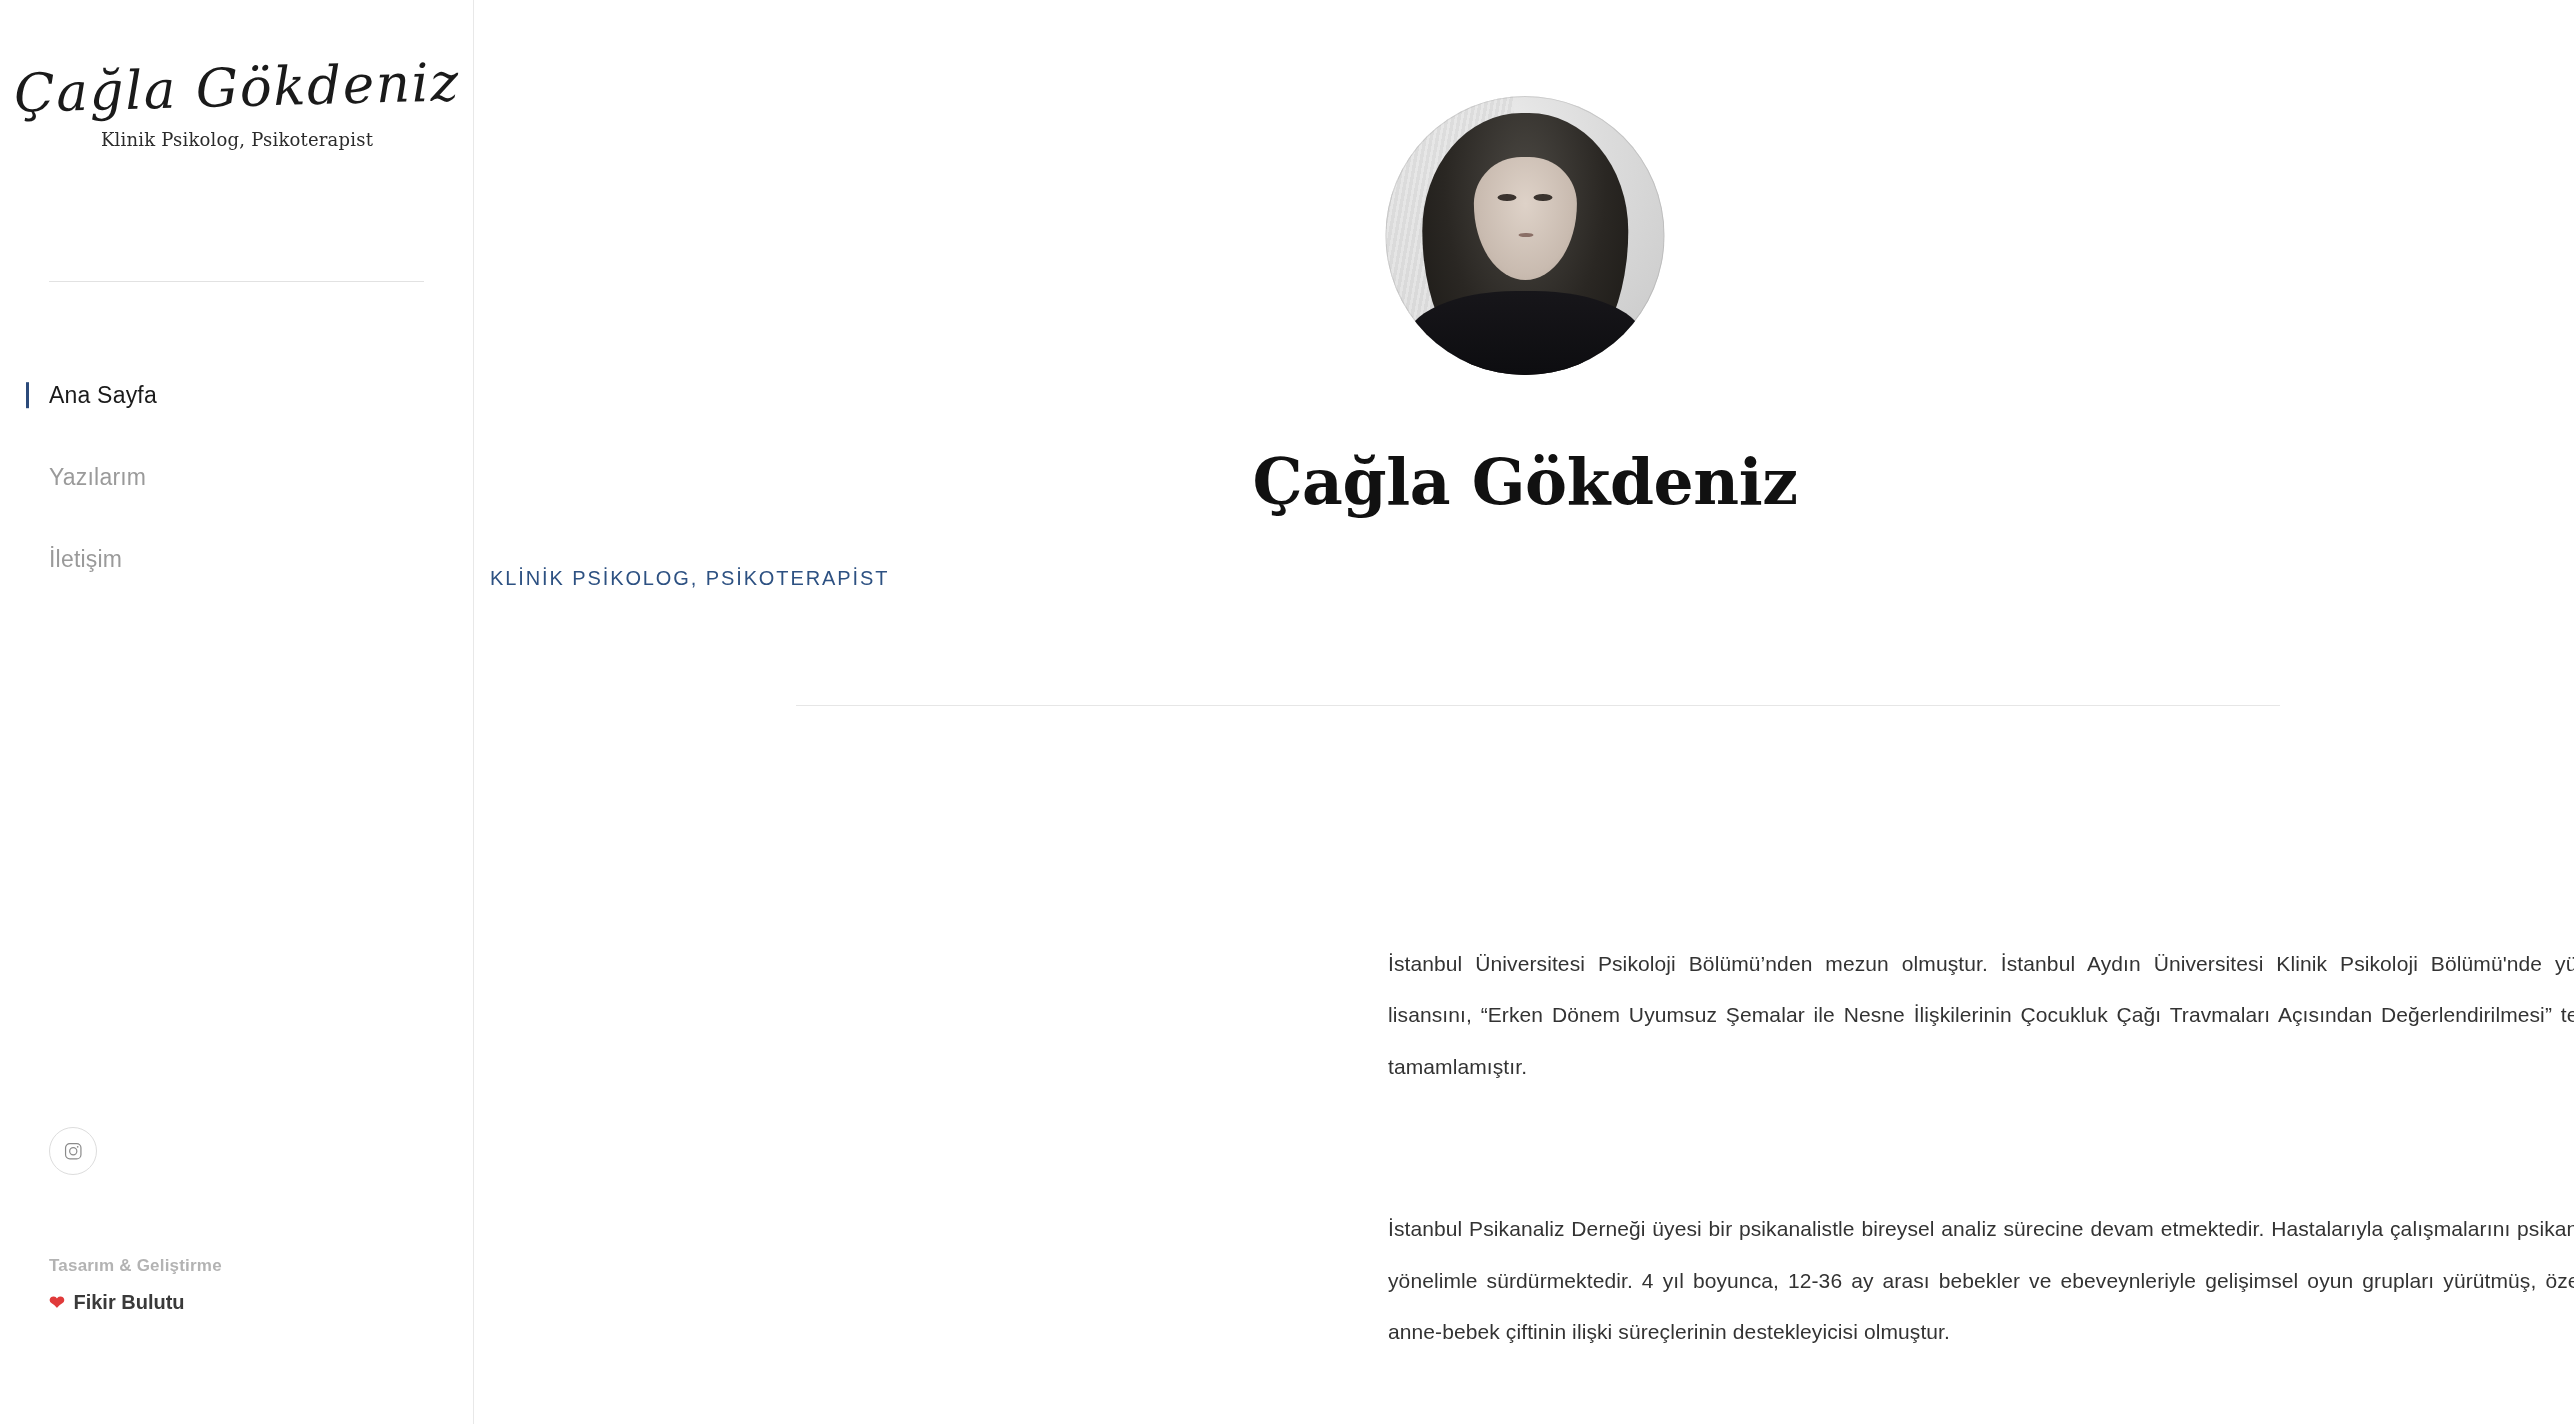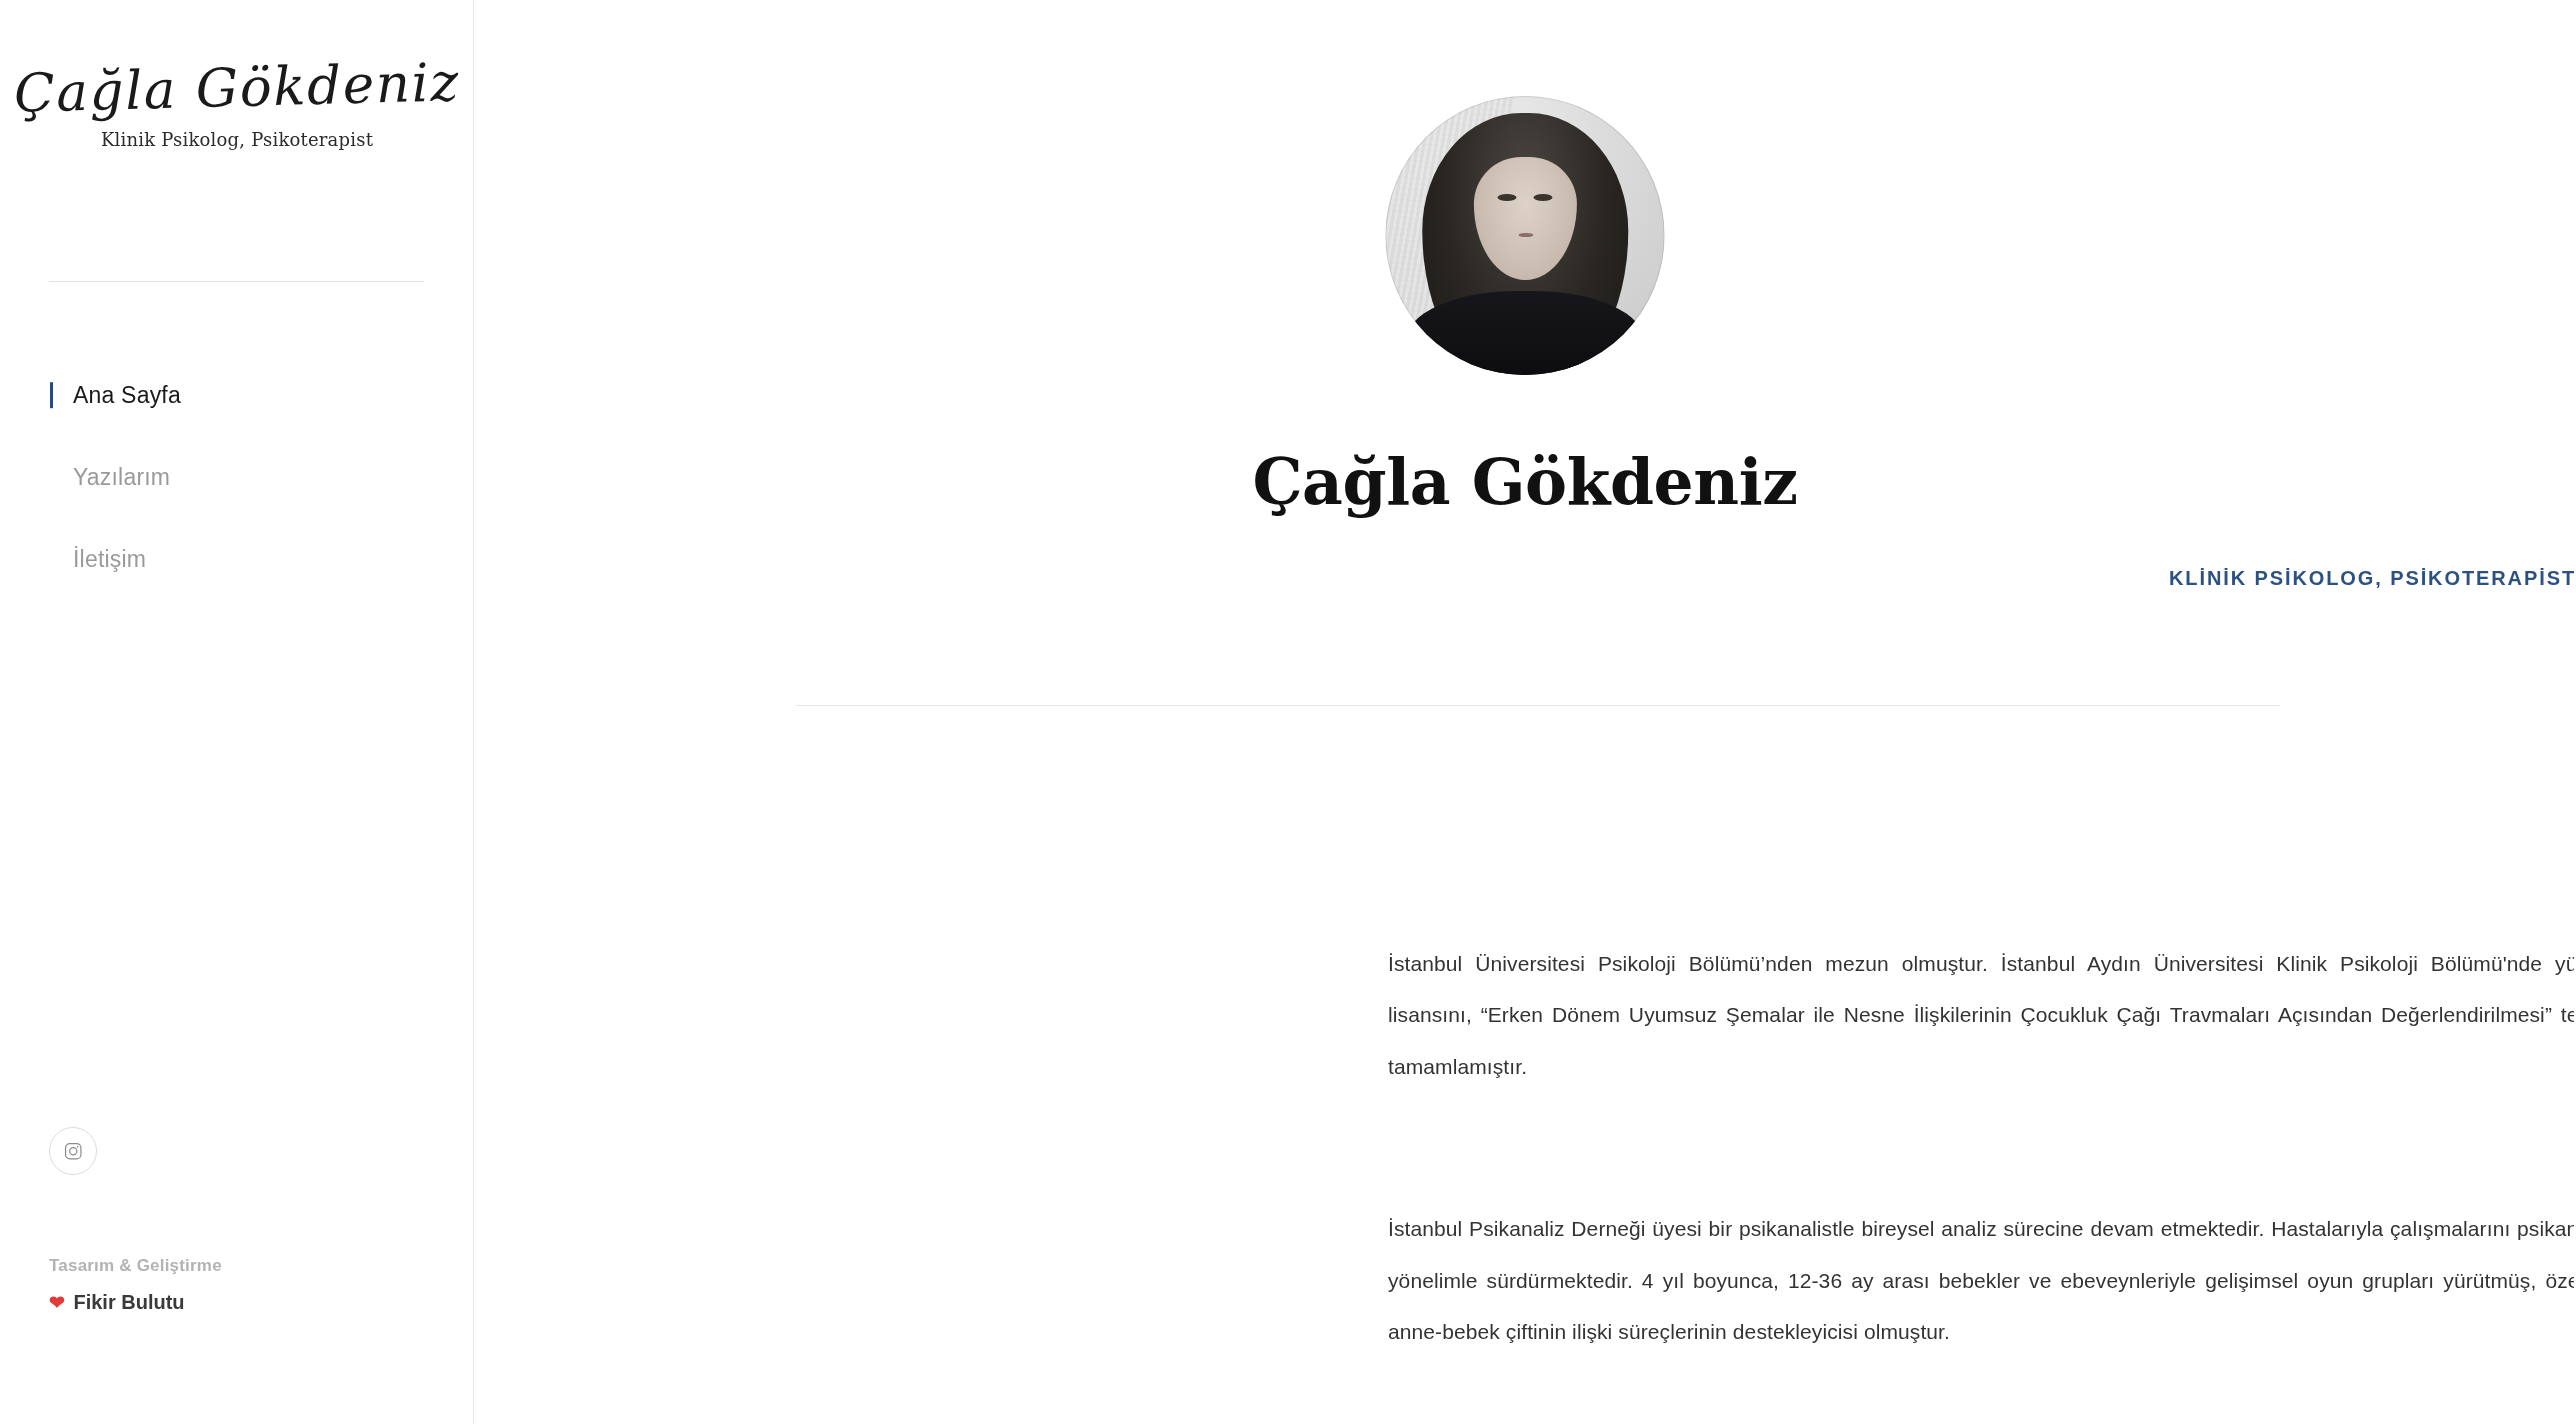--- a/index.html
+++ b/index.html
@@ -59,21 +59,20 @@
     width: 375px;
     height: 0.9px;
     background: #e2e2e2;
   }
 
   .nav {
     position: absolute;
     left: 0;
     top: 354px;
     width: 514px;
-    margin-left: 24px;
   }
   .nav-item {
     position: relative;
     height: 82px;
     display: flex;
     align-items: center;
     padding-left: 49px;
     cursor: pointer;
   }
   .nav-item .nav-label {
@@ -229,25 +228,25 @@
     top: 448px;
     text-align: center;
     font-family: "DejaVu Serif", serif;
     font-size: 63px;
     color: #111111;
     letter-spacing: -0.4px;
     line-height: 1.08;
   }
   .profile-role {
     position: absolute;
-    left: 0; right: 0;
+    left: 16px; right: 0;
     top: 567px;
-    text-align: right;
+    text-align: left;
     font-size: 20px;
-    font-weight: bold;
+    font-weight: normal;
     letter-spacing: 1.9px;
     color: #2d5182;
   }
   .main-divider {
     position: absolute;
     left: 322px;
     top: 705px;
     width: 1484px;
     height: 0.9px;
     background: #e6e6e6;

